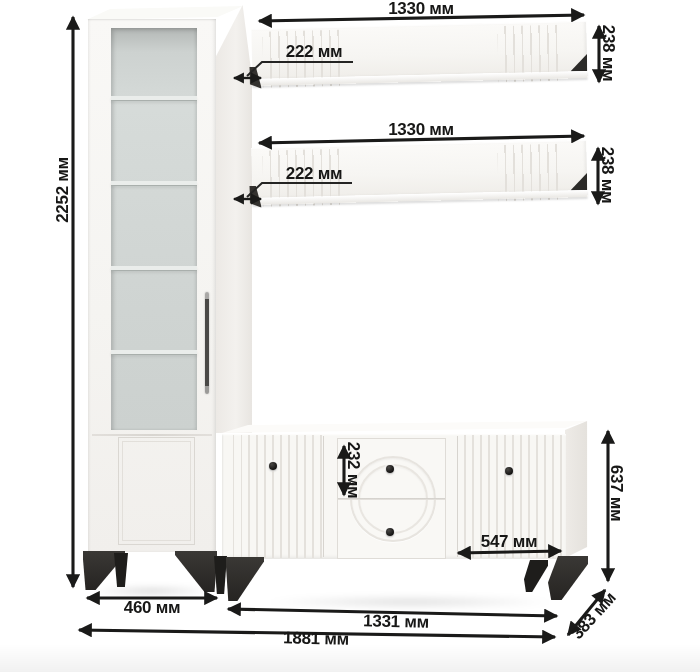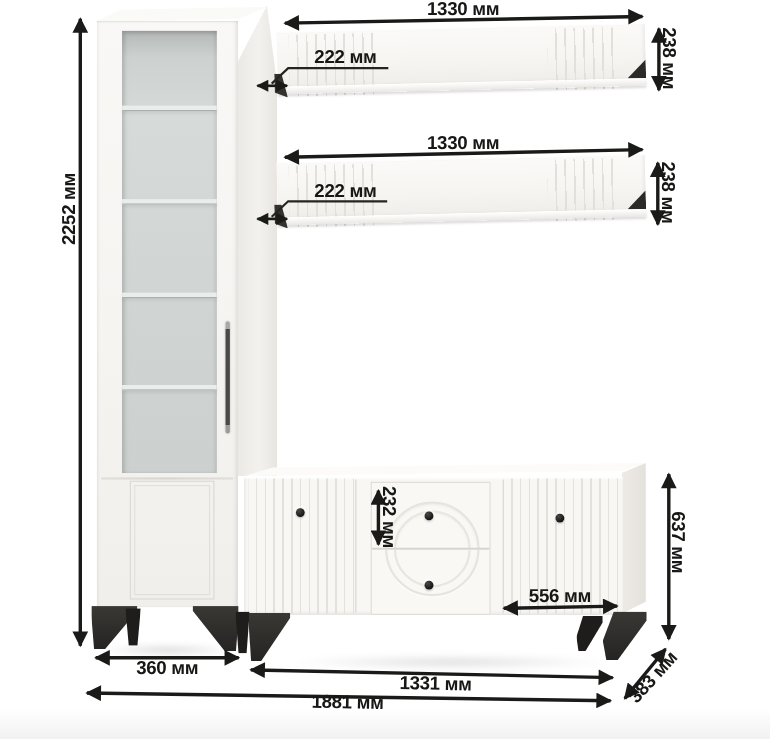--- a/index.html
+++ b/index.html
@@ -186,19 +186,19 @@
   </svg>
 
   <div class="dim-label rotm90" style="left:63px;top:190px">2252 мм</div>
   <div class="dim-label" style="left:421px;top:9px">1330 мм</div>
   <div class="dim-label rot90" style="left:608px;top:53px">238 мм</div>
   <div class="dim-label" style="left:314px;top:52px">222 мм</div>
   <div class="dim-label" style="left:421px;top:130px">1330 мм</div>
   <div class="dim-label rot90" style="left:607px;top:175px">238 мм</div>
   <div class="dim-label" style="left:314px;top:174px">222 мм</div>
   <div class="dim-label rot90" style="left:353px;top:470px">232 мм</div>
-  <div class="dim-label" style="left:509px;top:542px">556 мм</div>
+  <div class="dim-label" style="left:509px;top:542px">547 мм</div>
   <div class="dim-label rot90" style="left:616px;top:493px">637 мм</div>
-  <div class="dim-label" style="left:152px;top:608px">360 мм</div>
+  <div class="dim-label" style="left:152px;top:608px">460 мм</div>
   <div class="dim-label rot1" style="left:396px;top:622px">1331 мм</div>
   <div class="dim-label rot1" style="left:316px;top:639px">1881 мм</div>
   <div class="dim-label rot48m" style="left:594px;top:616px">383 мм</div>
 </div>
 
 </body></html>

